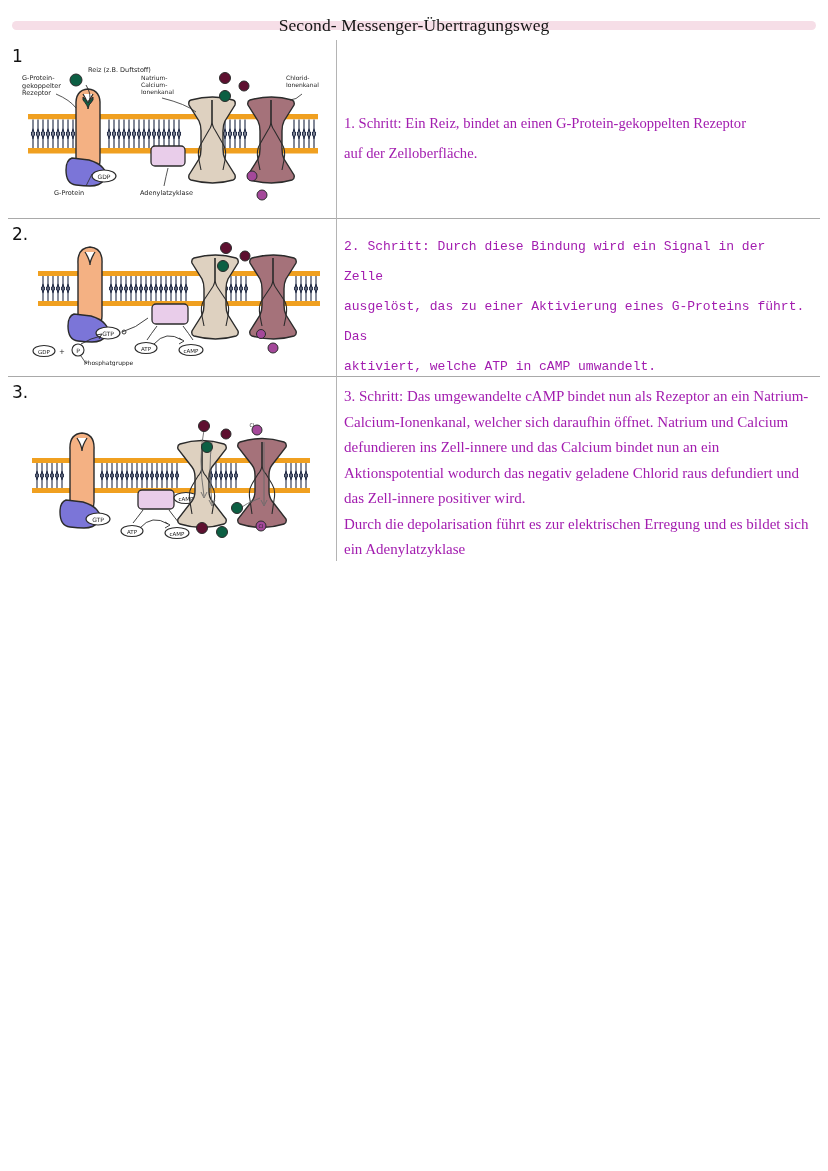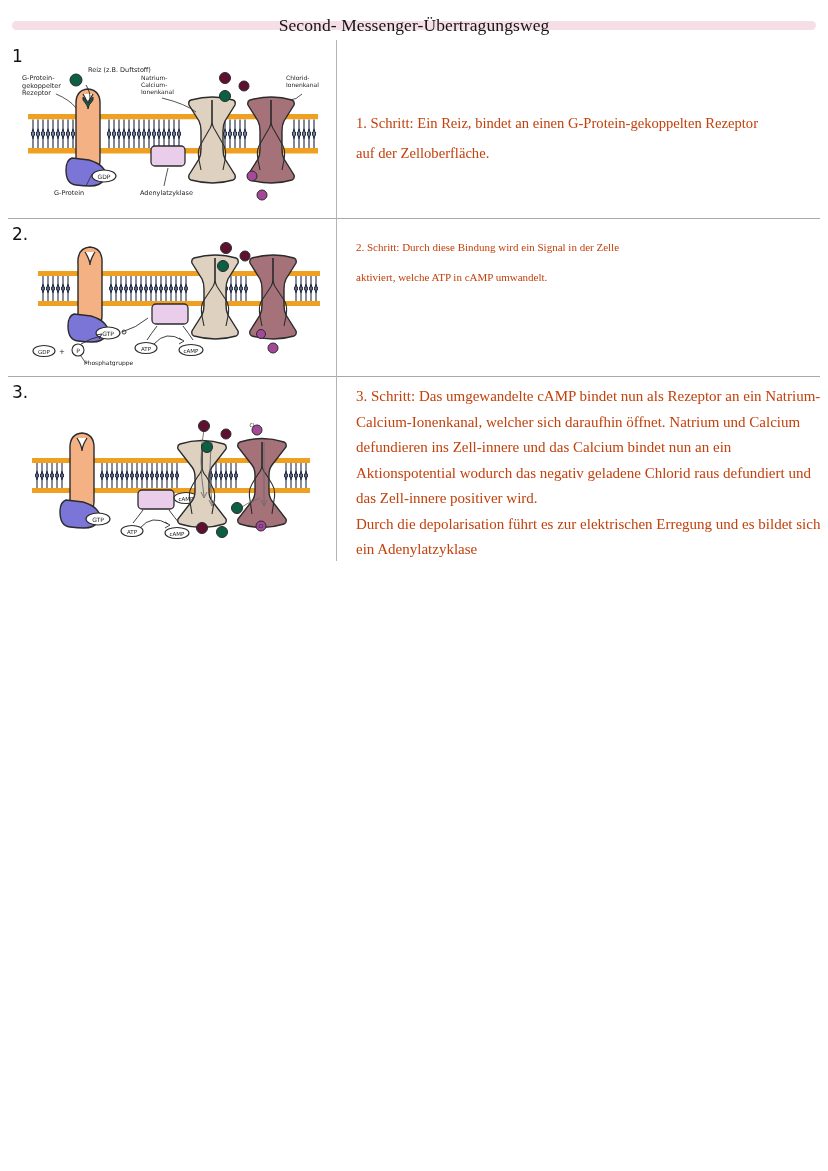--- a/index.html
+++ b/index.html
@@ -89,39 +89,40 @@
   .cell-num {
     position: absolute;
     left: 12px;
     top: 6px;
     font-size: 17px;
     font-family: "DejaVu Sans", sans-serif;
     color: #111;
   }
   .cell-text {
     position: absolute;
-    left: 356px;
+    left: 344px;
     width: 468px;
-    color: #c2410c;
+    color: #a21caf;
   }
   .cell-text p {
     margin: 0;
   }
 
   .r1 { height: 178px; }
   .r1 .cell-text {
     top: 68px;
     font-size: 14.6px;
     line-height: 30px;
   }
   .r2 { height: 158px; }
   .r2 .cell-text {
     top: 14px;
-    font-size: 11px;
+    font-size: 13px;
     line-height: 30px;
+    font-family: Liberation Mono, monospace;
   }
   .r3 { height: 185px; }
   .r3 .cell-text {
     top: 8px;
     font-size: 15px;
     line-height: 25.5px;
   }
 
   
   .diagram {
@@ -755,20 +756,21 @@
           <text class="hand" x="58" y="127" font-size="6">Phosphatgruppe</text>
         </g>
 
         <path d="M96 94 q14 -4 26 -14" fill="none" stroke="#2b2b2b" stroke-width="0.9"></path>
         <circle cx="98" cy="94" r="2" fill="none" stroke="#2b2b2b" stroke-width="0.9"></circle>
       </svg>
     </div>
 
     <div class="cell-text">
       <p>2. Schritt: Durch diese Bindung wird ein Signal in der Zelle</p>
+      <p>ausgelöst, das zu einer Aktivierung eines G-Proteins führt. Das</p>
       <p>aktiviert, welche ATP in cAMP umwandelt.</p>
     </div>
   </div>
 
   <div class="row r3">
     <div class="row-rule"></div>
     <div class="vdiv"></div>
     <div class="cell-num">3.</div>
 
     <div class="diagram" style="top:14px;left:20px;">

